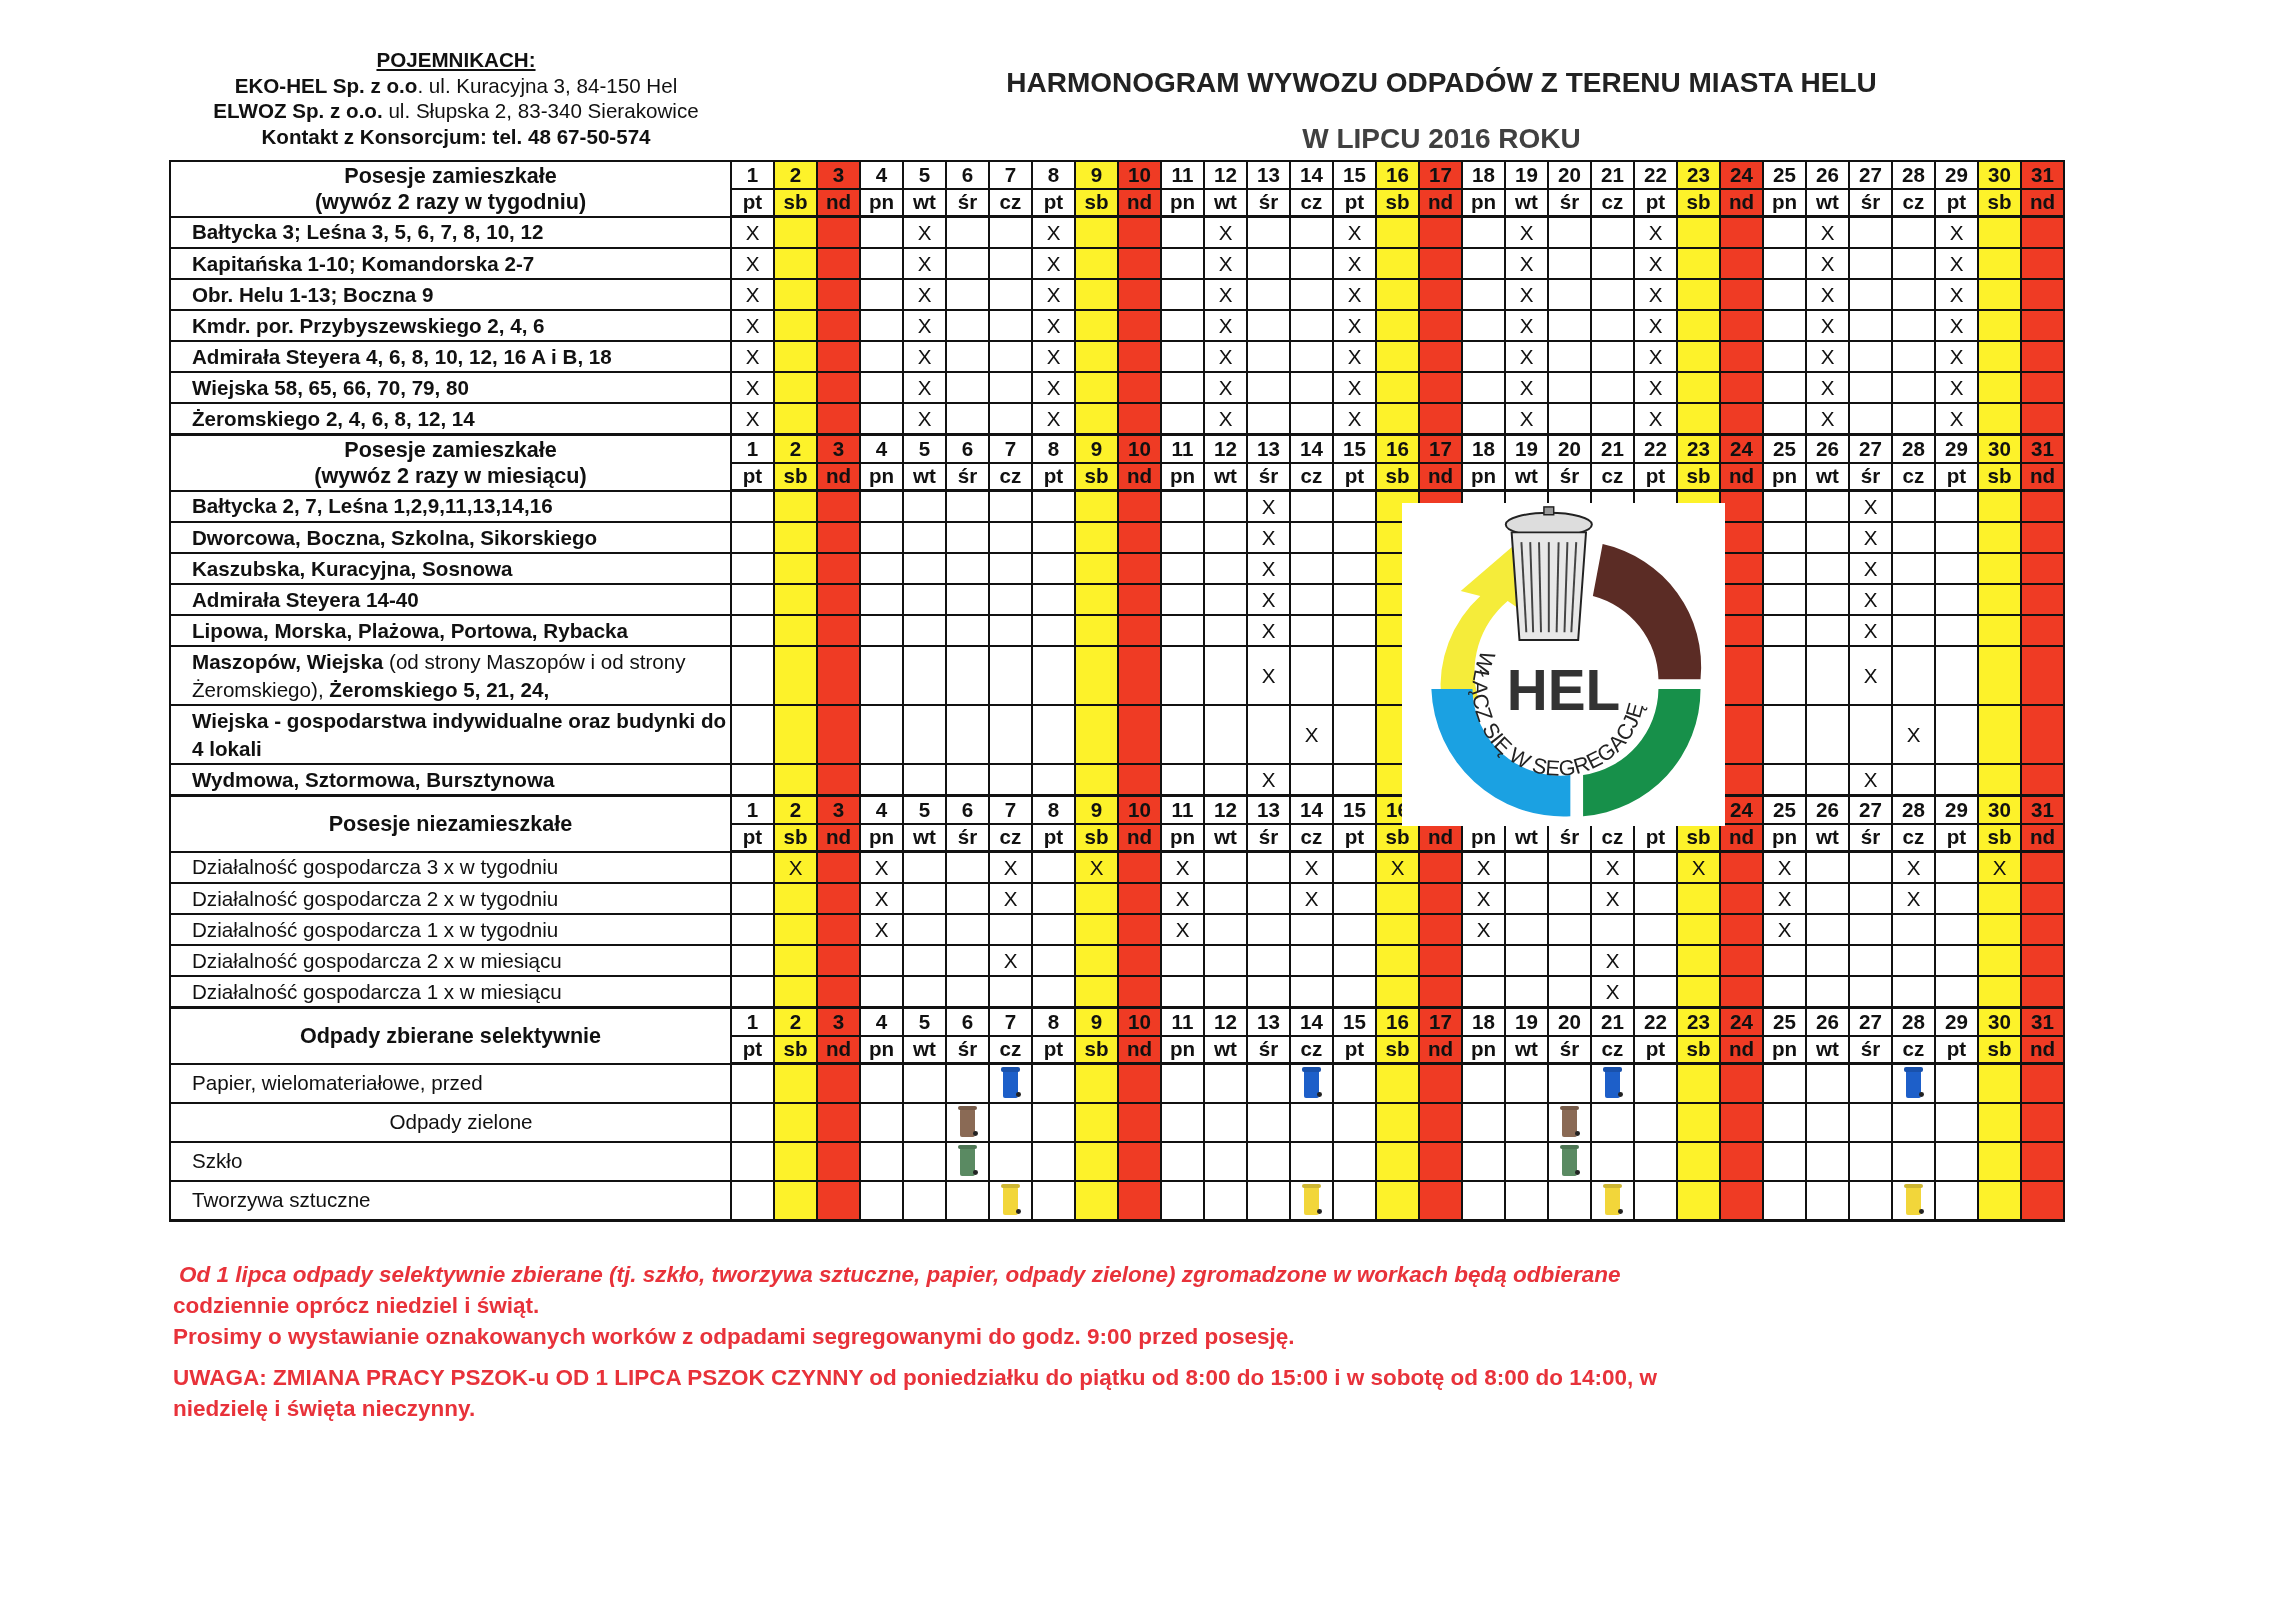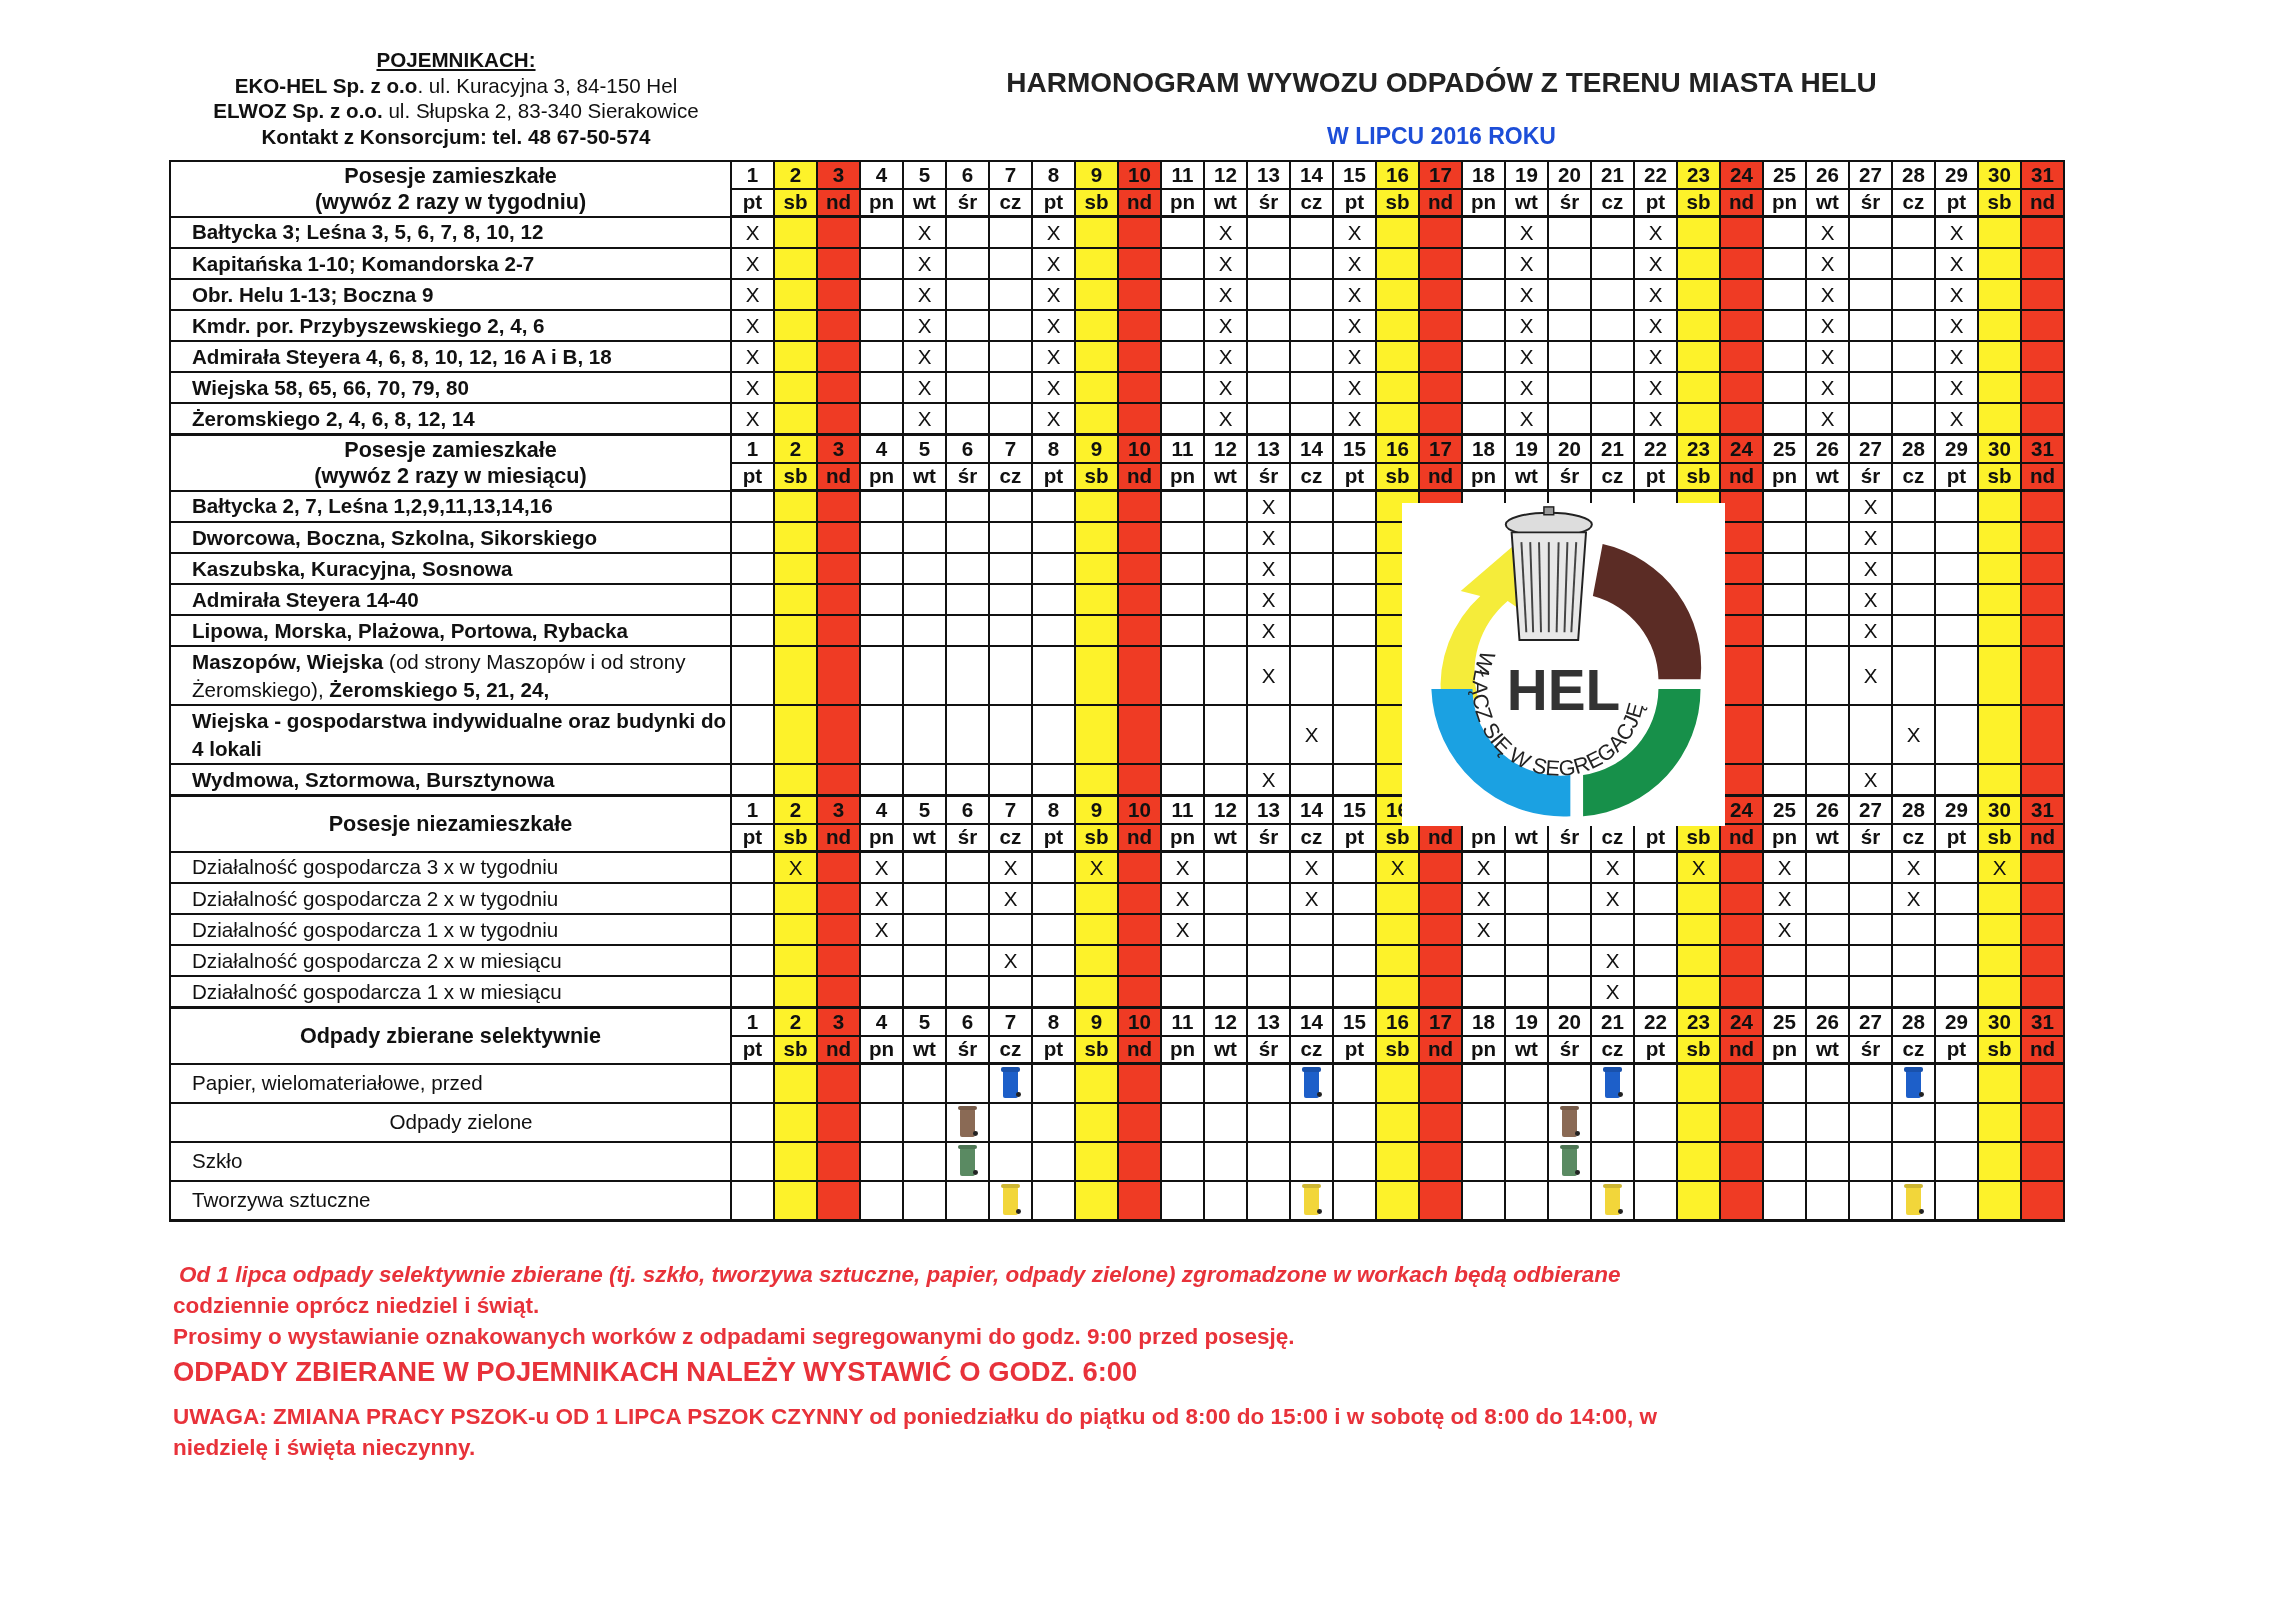--- a/index.html
+++ b/index.html
@@ -1,21 +1,21 @@
 <!DOCTYPE html>
 <html><head>
 <meta charset="utf-8">
 <style>
   html,body{margin:0;padding:0;background:#fff;}
   body{width:2292px;height:1620px;position:relative;font-family:"Liberation Sans",sans-serif;color:#111;overflow:hidden;}
   .consortium{position:absolute;left:167px;top:47px;width:578px;text-align:center;font-size:20.6px;line-height:25.5px;}
   .consortium .head{font-weight:bold;text-decoration:underline;}
   .consortium b{font-weight:bold;}
   .title{position:absolute;left:863px;top:67px;width:1157px;text-align:center;font-weight:bold;font-size:28px;color:#222;}
-  .title2{position:absolute;left:863px;top:123px;width:1157px;text-align:center;font-weight:bold;font-size:23px;color:#1d4ed8;}
+  .title2{position:absolute;left:863px;top:123px;width:1157px;text-align:center;font-weight:bold;font-size:28px;color:#404040;}
   table.sched{position:absolute;left:169px;top:160px;border-collapse:collapse;table-layout:fixed;width:1890px;border:2.9px solid #111;}
   table.sched td{border:2px solid #111;padding:0;font-size:20.6px;text-align:center;height:29px;overflow:hidden;white-space:nowrap;}
   table.sched td.lbl{text-align:left;padding-left:21px;font-weight:bold;}
   table.sched td.lbl.norm{font-weight:normal;}
   table.sched td.sec{font-weight:bold;font-size:21.6px;text-align:center;}
   table.sched tr.dnum td.d{font-weight:bold;height:25.5px;}
   table.sched tr.dname td.d{font-weight:bold;height:25.5px;}
   table.sched tr.sepbot td{border-bottom:3.9px solid #111;}
   .sat{background:#fdf22a;}
   .sun{background:#ef3b24;}
@@ -1206,18 +1206,17 @@
         <path id="sl" d="M82 150 A88 88 0 1 0 222 128"></path>
       </defs>
     <text font-family="Liberation Sans, sans-serif" font-size="22" fill="#222"><textPath href="#sl">WŁĄCZ SIĘ W SEGREGACJĘ</textPath></text>
   </svg>
 </div>
 
 <div class="notes">
   <div class="n1">Od 1 lipca odpady selektywnie zbierane (tj. szkło, tworzywa sztuczne, papier, odpady zielone) zgromadzone w workach  będą odbierane</div>
   <div>codziennie oprócz niedziel i świąt.</div>
   <div>Prosimy o wystawianie oznakowanych worków z odpadami segregowanymi do godz. 9:00 przed posesję.</div>
-  <div class="big">ODPADY ZBIERANE W POJEMNIKACH NALEŻY WYSTAWIĆ O GODZ. 6:00</div>
   <div class="gap"></div>
   <div>UWAGA: ZMIANA  PRACY PSZOK-u  OD 1 LIPCA PSZOK CZYNNY od poniedziałku do piątku od 8:00 do 15:00 i w sobotę od 8:00 do 14:00, w</div>
   <div>niedzielę i święta nieczynny.</div>
 </div>
 
 
 </body></html>

